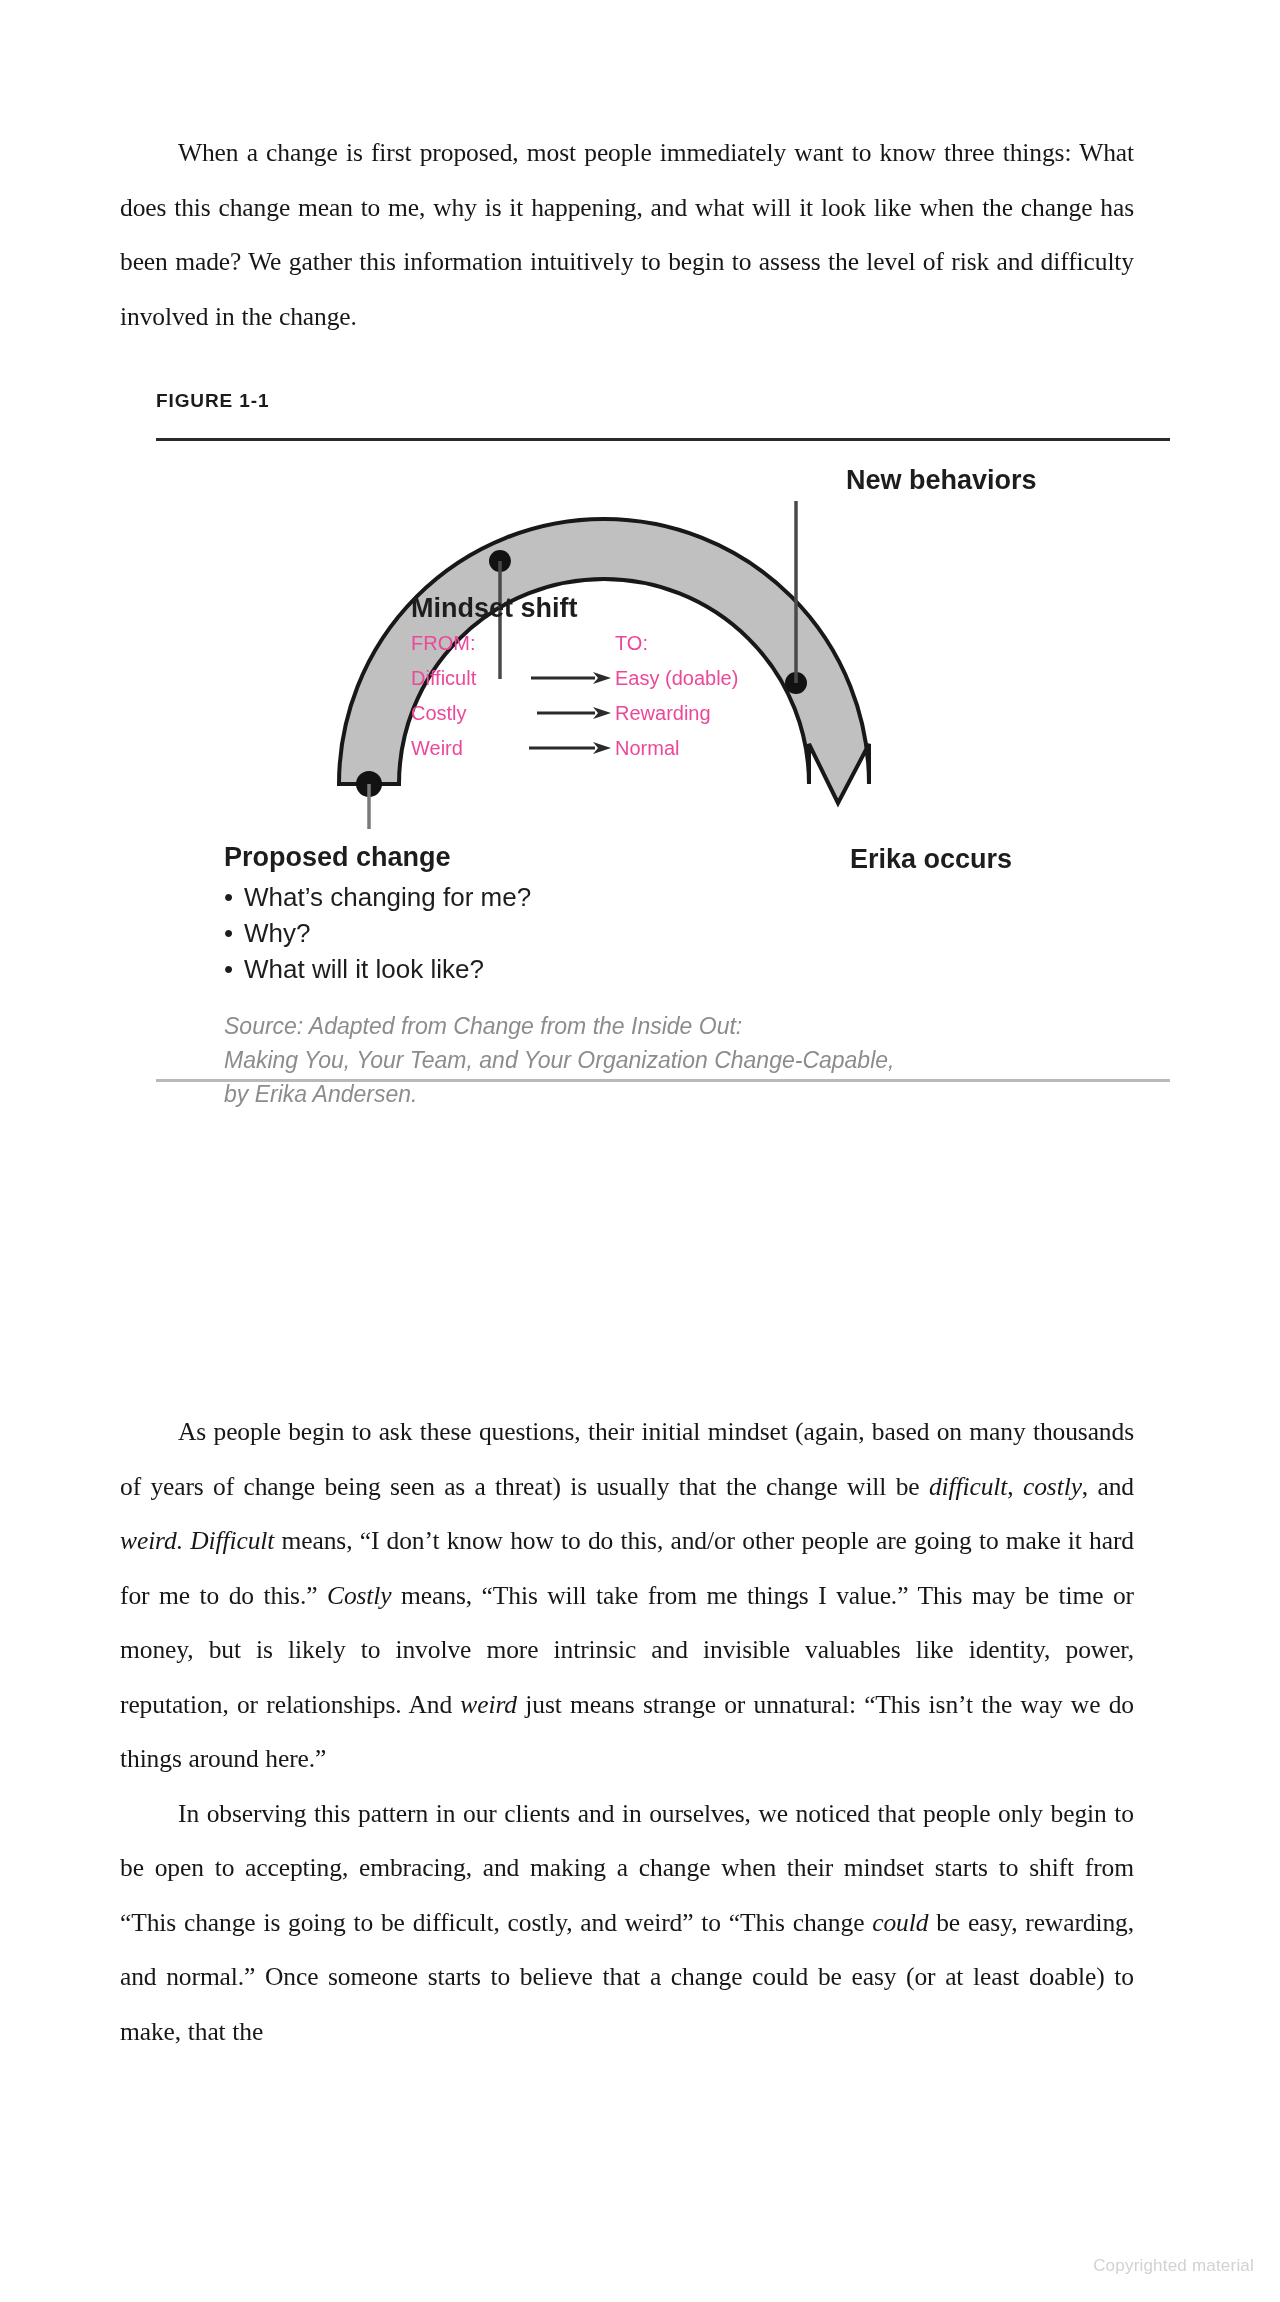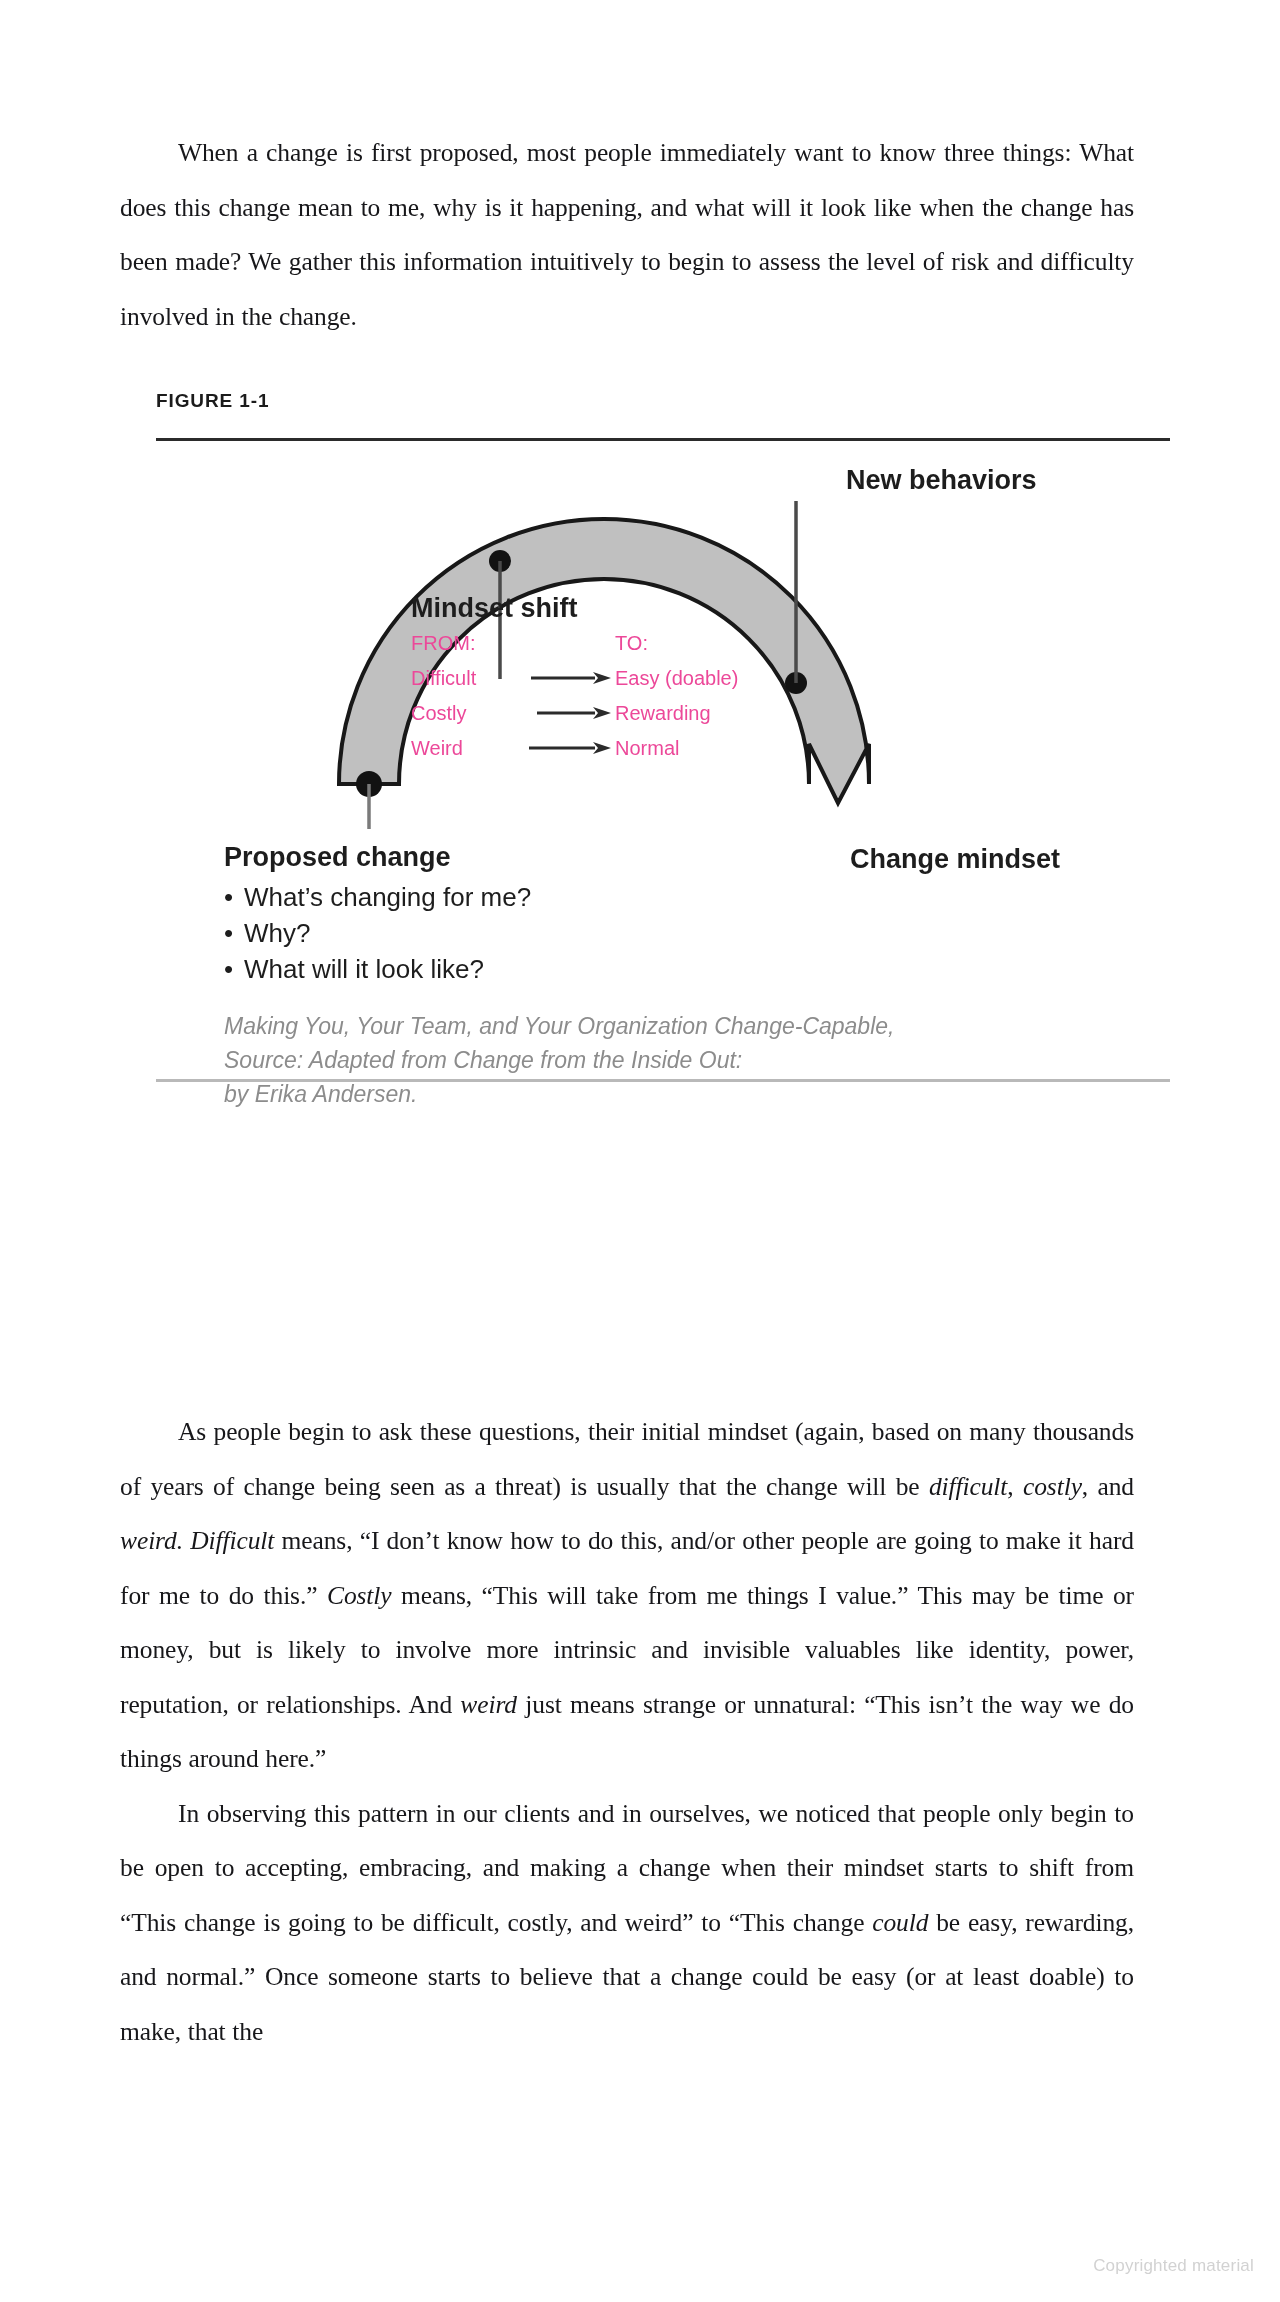--- a/index.html
+++ b/index.html
@@ -279,28 +279,28 @@
       </div>
 
       <div class="diag-text lbl-proposed-change">Proposed change</div>
 
       <ul class="bullet-list">
         <li><span class="bdot">•</span><span>What’s changing for me?</span></li>
         <li><span class="bdot">•</span><span>Why?</span></li>
         <li><span class="bdot">•</span><span>What will it look like?</span></li>
       </ul>
 
-      <div class="diag-text lbl-change-occurs">Change mindset</div>
+      <div class="diag-text lbl-change-occurs">Erika occurs</div>
 
       <div class="source-note">
         <div>
-          <span>Making You, Your Team, and Your Organization Change-Capable</span><span>,</span>
+          <span class="src-word">Source:</span><span> Adapted from </span><span>Change from the Inside Out:</span>
         </div>
         <div>
-          <span class="src-word">Source:</span><span> Adapted from </span><span>Change from the Inside Out:</span>
+          <span>Making You, Your Team, and Your Organization Change-Capable</span><span>,</span>
         </div>
         <div>
           <span>by Erika Andersen.</span>
         </div>
       </div>
 
     </div>
 
     <div class="rule-bottom" style="margin-top:8px;"></div>
   </div>

